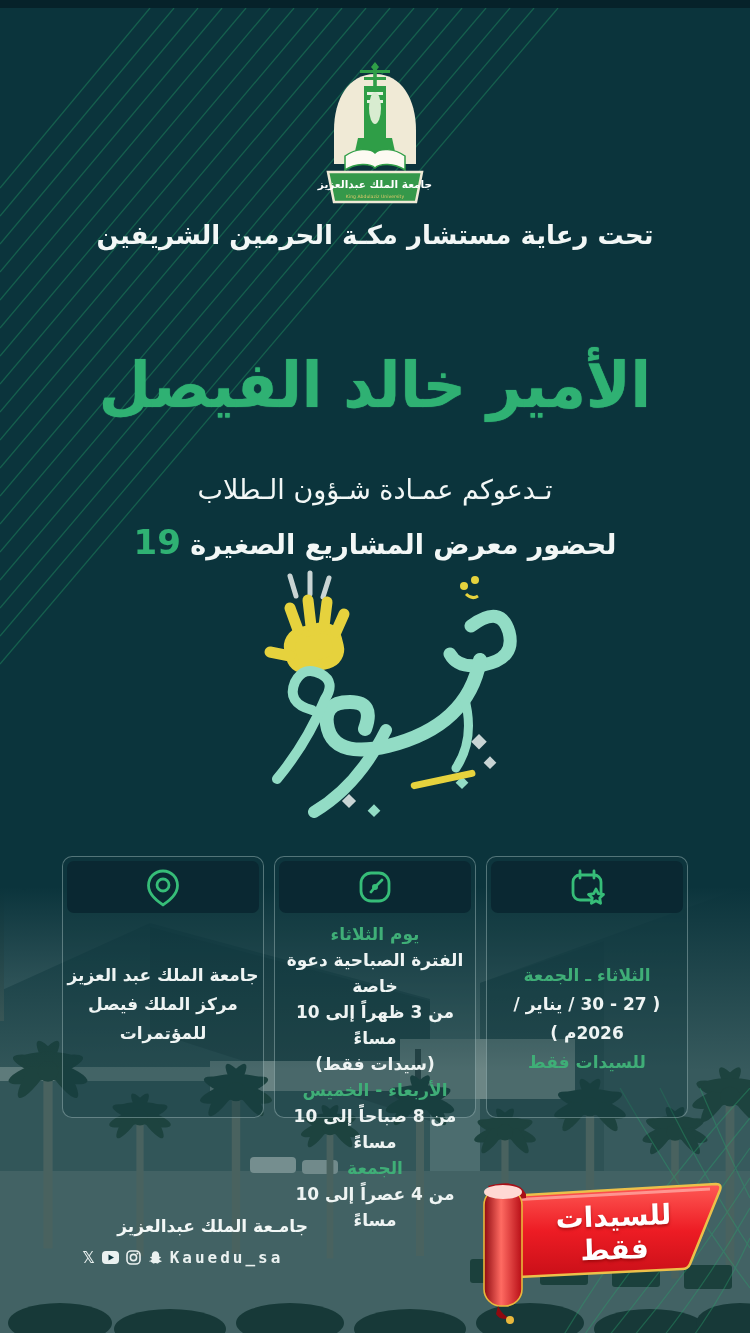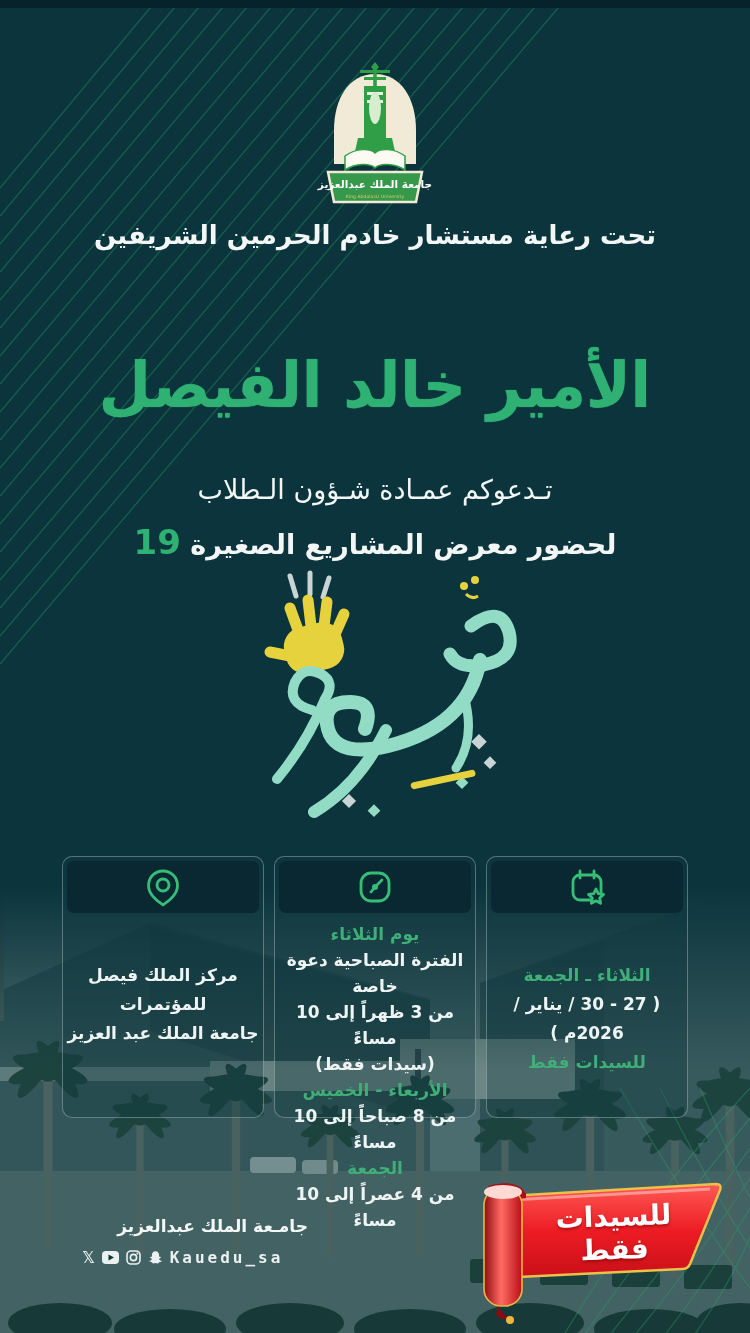--- a/index.html
+++ b/index.html
@@ -152,21 +152,21 @@
       <rect x="69" y="32" width="16" height="3" fill="#e7f3e2"></rect>
       <rect x="69" y="40" width="16" height="3" fill="#e7f3e2"></rect>
     </g>
     <ellipse cx="77" cy="48" rx="6" ry="16" fill="#d8ecd0"></ellipse>
     <path d="M47,96 C58,88 72,88 77,93 C82,88 96,88 107,96 L107,110 C96,103 82,103 77,108 C72,103 58,103 47,110 Z" fill="#fcfaf2" stroke="#2f9e47" stroke-width="1.5"></path>
     <path d="M30,112 L124,112 L118,142 L36,142 Z" fill="#35984a" stroke="#f0ead6" stroke-width="2.5"></path>
     <text x="77" y="128" text-anchor="middle" font-size="10.5" font-weight="bold" fill="#ffffff" font-family="DejaVu Sans, sans-serif">جامعة الملك عبدالعزيز</text>
     <text x="77" y="138" text-anchor="middle" font-size="4.6" fill="#e3c96a" font-family="DejaVu Sans, sans-serif">King Abdulaziz University</text>
   </svg>
 
-  <div class="abs ctr h-line1">تحت رعاية مستشار خادم الحرمين الشريفين</div>
+  <div class="abs ctr h-line1">تحت رعاية مستشار مكـة الحرمين الشريفين</div>
   <div class="abs ctr prince">الأمير خالد الفيصل</div>
   <div class="abs ctr invite">تـدعوكم عمـادة شـؤون الـطلاب</div>
   <div class="abs ctr event">
     <span>لحضور معرض المشاريع الصغيرة</span>
     <span class="num">19</span>
   </div>
 
   <svg class="abs" style="left:228px;top:560px;" width="300" height="250" viewBox="0 0 300 250">
     <g stroke="#c9d4d4" stroke-width="5" stroke-linecap="round">
       <line x1="68" y1="28" x2="62" y2="8"></line>
@@ -251,22 +251,22 @@
     <div class="card">
       <div class="band">
         <svg width="44" height="44" viewBox="0 0 44 44">
           <g stroke="#36bd78" stroke-width="2.8" fill="none" stroke-linecap="round" stroke-linejoin="round">
             <path d="M22,6 C13.5,6 7.5,12.5 7.5,20.5 C7.5,29.5 16,35.5 22,40 C28,35.5 36.5,29.5 36.5,20.5 C36.5,12.5 30.5,6 22,6 Z"></path>
             <circle cx="22" cy="20" r="6"></circle>
           </g>
         </svg>
       </div>
       <div class="card-body pad-lg sp">
+        <div>جامعة الملك عبد العزيز</div>
         <div>مركز الملك فيصل للمؤتمرات</div>
-        <div>جامعة الملك عبد العزيز</div>
       </div>
     </div>
   </div>
 
   <div class="abs ribbon-wrap">
     <svg width="280" height="160" viewBox="0 0 280 160">
       <defs>
         <linearGradient id="rb" x1="0" y1="0" x2="0" y2="1">
           <stop offset="0" stop-color="#ff5a55"></stop>
             <stop offset=".5" stop-color="#ed1c24"></stop>

